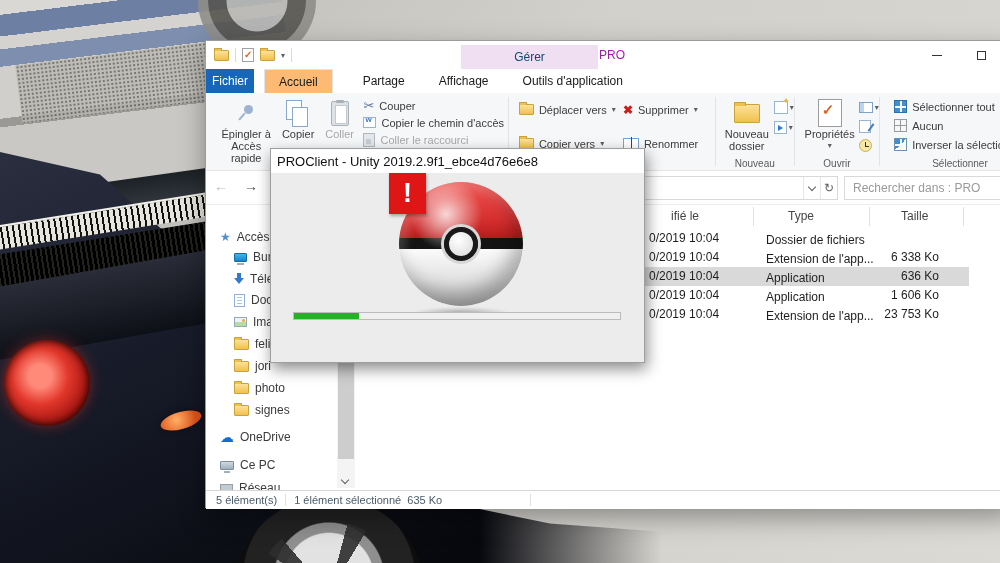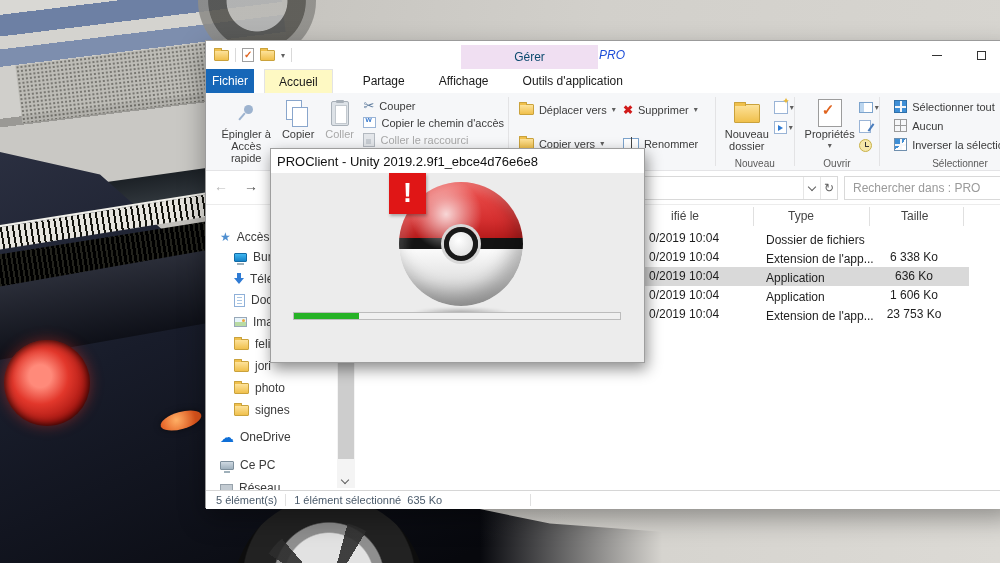--- a/index.html
+++ b/index.html
@@ -43,30 +43,30 @@
 
   
   .win { position:absolute; left:205px; top:40px; width:810px; height:468px; background:#fff;
     border:1px solid #9b9b9b; box-shadow:0 10px 24px rgba(0,0,0,.35); z-index:10; font-size:12px; color:#3b3b3b; }
 
   .titlebar { position:relative; height:28px; background:#fff; }
   .qat { position:absolute; left:8px; top:0; height:28px; display:flex; align-items:center; gap:6px; }
   .qsep { width:1px; height:14px; background:#d9d9d9; }
   .managetab { position:absolute; left:255px; top:4px; width:137px; height:24px; background:#f0dff2;
     display:flex; align-items:center; justify-content:center; color:#0c4a6e; }
-  .wintitle { position:absolute; left:393px; top:0; height:28px; display:flex; align-items:center; color:#1d4ed8;font-style:italic; }
+  .wintitle { position:absolute; left:393px; top:0; height:28px; display:flex; align-items:center; color:#a21caf; }
   .wbtn { position:absolute; top:0; width:45px; height:28px; display:flex; align-items:center; justify-content:center; }
   .wbtn.min { left:708px; } .wbtn.max { left:753px; }
   .glyph-min { width:10px; height:1px; background:#333; }
   .glyph-max { width:9px; height:9px; border:1px solid #333; }
 
   .tabstrip { height:24px; display:flex; align-items:stretch; background:#fff; font-size:12px; }
   .tab { display:flex; align-items:center; padding:0 14px; color:#1a1a1a; }
   .tab.file { background:#1667b8; color:#fff; width:48px; justify-content:center; padding:0; }
-  .tab.home { margin-left:10px; background:#fef9c3; border:1px solid #e3e3e5; border-bottom:none; }
+  .tab.home { margin-left:10px; background:#fdba74; border:1px solid #e3e3e5; border-bottom:none; }
   .tab.share { margin-left:16px; } .tab.view { margin-left:6px; } .tab.tools { margin-left:6px; }
 
   .ribbon { position:relative; height:78px; background:#f6f7f9; border-bottom:1px solid #e4e4e6; display:flex; }
   .rgroup { position:relative; display:flex; }
   .gsep { width:1px; background:#e3e3e5; margin:4px 0; }
   .grouplabel { position:absolute; bottom:1px; left:0; right:0; text-align:center; font-size:10px; color:#5a5a5a; }
   .bigbtn { display:flex; flex-direction:column; align-items:center; padding-top:5px; text-align:center;
     font-size:11px; line-height:12px; color:#3b3b3b; }
   .bigbtn .icbox { height:30px; display:flex; align-items:center; justify-content:center; }
   .dis { color:#a8a8a8; }
@@ -164,21 +164,21 @@
 
   .filelist { position:relative; flex:1; font-size:12px; color:#1e1e1e; }
   .fl-head { position:absolute; top:0; left:0; right:0; height:24px; color:#454545; }
   .fl-head .h { position:absolute; top:4px;margin-left:22px; }
   .h-mod { left:288px; } .h-type { left:405px; } .h-size { left:518px; }
   .hsep { position:absolute; top:2px; width:1px; height:19px; background:#e0e0e0; }
   .fl-rows { position:absolute; top:24px; left:0; right:0; }
   .frow { position:relative; height:19px; }
   .frow.sel::before { content:""; position:absolute; left:250px; top:0; width:358px; height:19px; background:#d9d9d9; }
   .c-mod { position:absolute; left:288px; top:2px; } .c-type { position:absolute; left:405px; top:4px; }
-  .c-size { position:absolute; left:508px; top:2px; width:90px; text-align:center; }
+  .c-size { position:absolute; left:488px; top:2px; width:90px; text-align:right; }
 
   .statusbar { position:relative; height:19px; background:#fff; border-top:1px solid #d6d6d6; font-size:11px; color:#4a5a6a;
     display:flex; align-items:center; }
   .statusbar .s1 { margin-left:10px; } .ssep { width:1px; height:12px; background:#e0e0e0; margin:0 8px; }
   .statusbar .s2 { white-space:pre; }
 
   
   .dlg { position:absolute; left:270px; top:148px; width:375px; height:215px; background:#ececec;
     border:1px solid #9e9e9e; box-shadow:2px 6px 14px rgba(0,0,0,.45); z-index:50; }
   .dlg-title { height:24px; background:#fff; display:flex; align-items:center; padding-left:6px;

